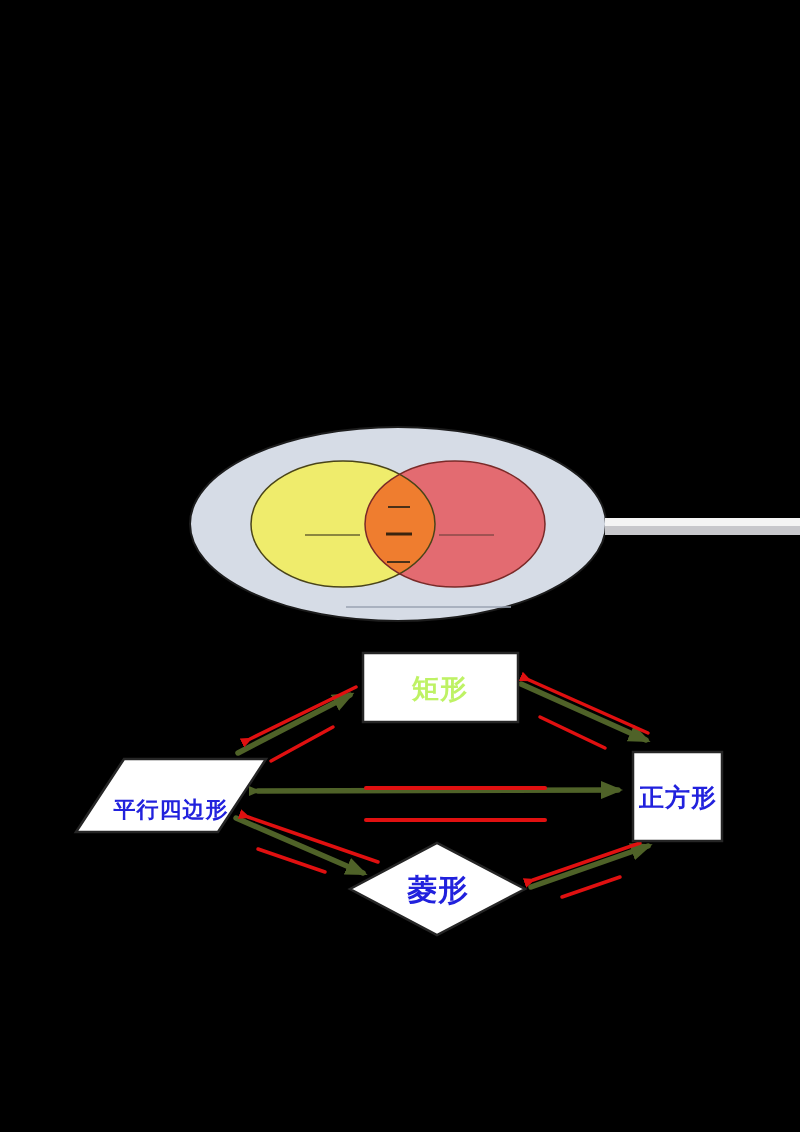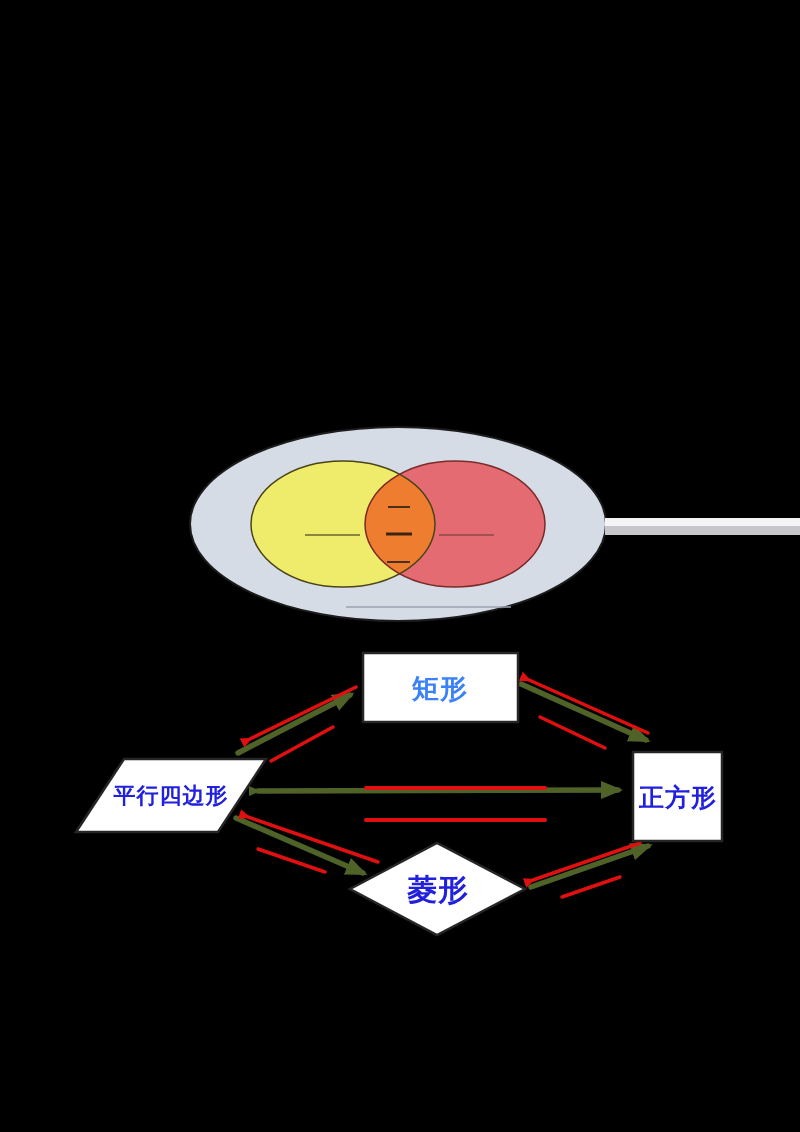--- a/index.html
+++ b/index.html
@@ -98,18 +98,18 @@
     </g>
 
     <g stroke="#262626" stroke-width="2.5">
       <rect x="363" y="653" width="155" height="69" fill="#ffffff"></rect>
       <polygon points="76,832 124,759 266,759 218,832" fill="#ffffff"></polygon>
       <rect x="633" y="752" width="89" height="89" fill="#ffffff"></rect>
       <polygon points="350,889 437,843 525,889 437,935" fill="#ffffff"></polygon>
     </g>
   </svg>
 
-  <div class="node-label" id="label-rectangle" style="color: #3b82f6;">矩形</div>
-  <div class="node-label" id="label-parallelogram" style="color: rgb(33, 33, 221);">平行四边形</div>
+  <div class="node-label" id="label-rectangle" style="color: #bef264;">矩形</div>
+  <div class="node-label" id="label-parallelogram" style="color: rgb(33, 33, 221); margin-top: 14px;">平行四边形</div>
   <div class="node-label" id="label-square" style="color: rgb(33, 33, 221);">正方形</div>
   <div class="node-label" id="label-rhombus" style="color: rgb(33, 33, 221);">菱形</div>
 
 </div>
 
 </body></html>

